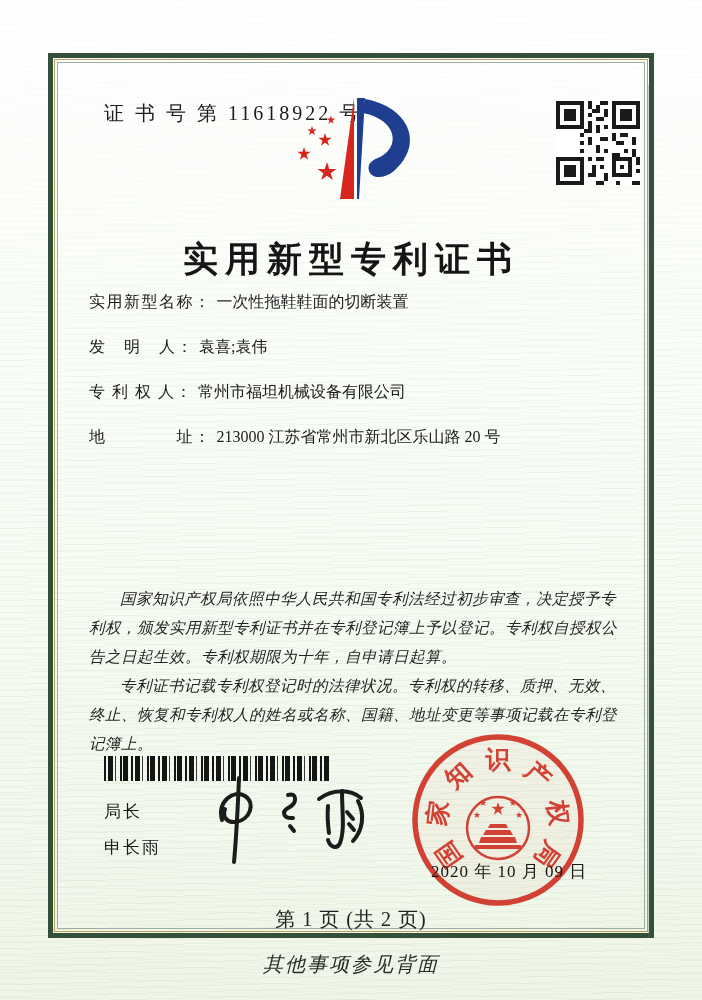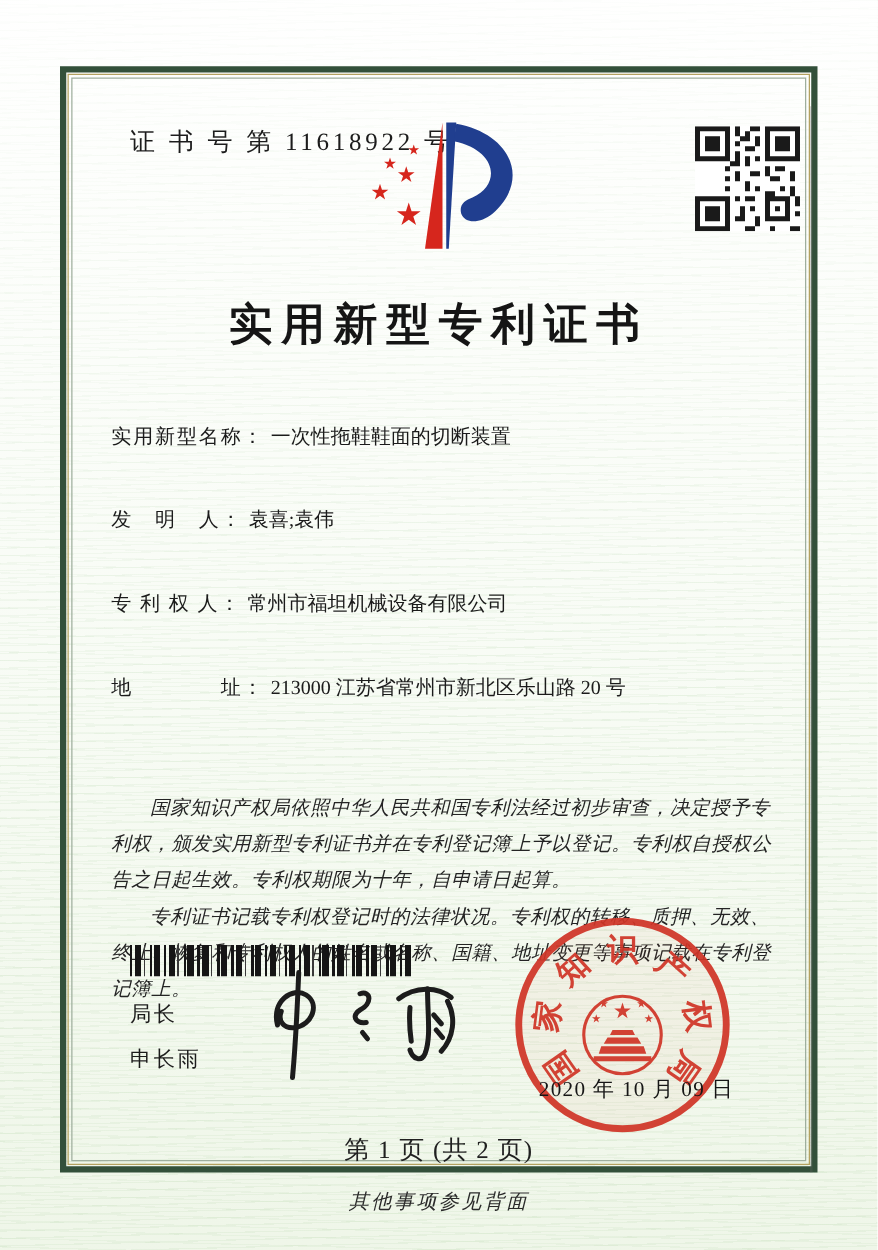--- a/index.html
+++ b/index.html
@@ -22,45 +22,45 @@
 
   .cert-no { position:absolute; left:104px; top:100px; font-size:20px; letter-spacing:3px; color:#1c1c1c; }
 
   .logo { position:absolute; left:281px; top:92px; }
   .qr { position:absolute; left:556px; top:101px; background:#fff; }
 
   .title { position:absolute; left:0; right:0; top:212px; text-align:center;
     font-size:35px; font-weight:700; letter-spacing:7px; color:#151515;margin-top:24px; }
 
   .fields { position:absolute; left:89px; top:292px; width:545px; font-size:16px; color:#1b1b1b; }
-  .field-row { height:19px; line-height:19px; margin-bottom:26px; white-space:nowrap;margin-top:48px; }
+  .field-row { height:19px; line-height:19px; margin-bottom:26px; white-space:nowrap; }
   .field-label { display:inline-block; letter-spacing:1.5px; margin-right:5px; }
   .grant-left { display:inline-block; width:328px; }
 
   .paras { position:absolute; left:89px; top:584px; width:528px;
-    font-size:15.5px; line-height:29px; color:#242424; font-style:italic; letter-spacing:.5px;margin-top:48px; }
+    font-size:15.5px; line-height:29px; color:#242424; font-style:italic; letter-spacing:.5px; }
   .paras p { text-indent:2em; }
 
   .barcode { position:absolute; left:104px; top:756px; width:226px; height:25px;
     background:repeating-linear-gradient(90deg,
       #151515 0 2px, transparent 2px 4px,
       #151515 4px 9px, transparent 9px 11px,
       #3a3a3a 11px 12px, transparent 12px 16px,
       #151515 16px 18px, transparent 18px 19px,
       #151515 19px 24px, transparent 24px 27px); }
 
   .signer { position:absolute; left:104px; top:800px; font-size:17px; color:#1b1b1b; }
   .signer div { margin-bottom:13px; letter-spacing:2px; }
   .signature { position:absolute; left:192px; top:768px; }
 
   .seal { position:absolute; left:409px; top:731px; opacity:.93; }
   .seal-date { position:absolute; left:431px; top:860px; font-size:17px; color:#161616; letter-spacing:1px; z-index:5; }
 
   .page-note { position:absolute; left:0; right:0; top:906px; text-align:center; font-size:20px; color:#202020; letter-spacing:1px; }
-  .back-note { position:absolute; left:0; right:0; top:951px; text-align:center; font-size:16px; color:#2a2a2a; font-style:italic; letter-spacing:2px; }
+  .back-note { position:absolute; left:0; right:0; top:951px; text-align:center; font-size:20px; color:#2a2a2a; font-style:italic; letter-spacing:2px; }
 </style>
 </head>
 <body>
 
 <div class="page">
 
   <div class="frame">
     <div class="frame-gold"></div>
     <div class="frame-grey"></div>
   </div>

